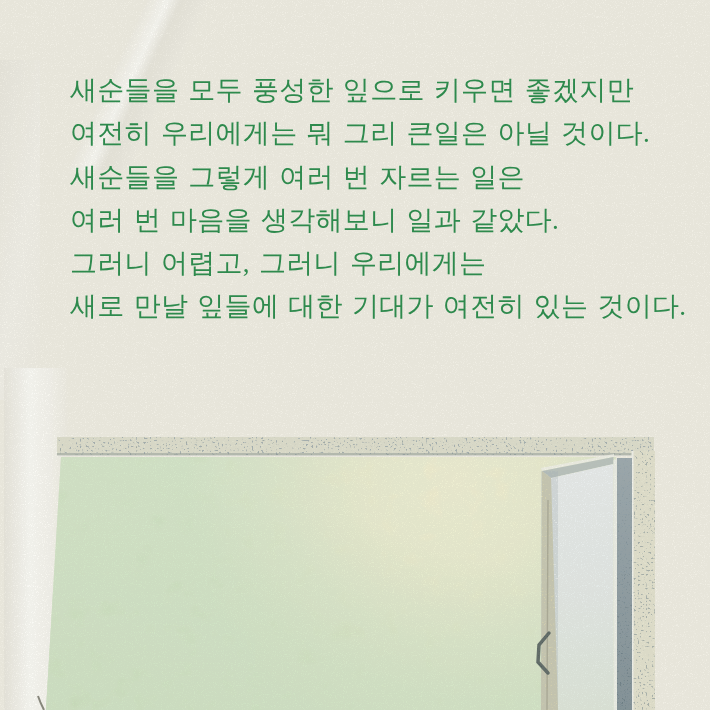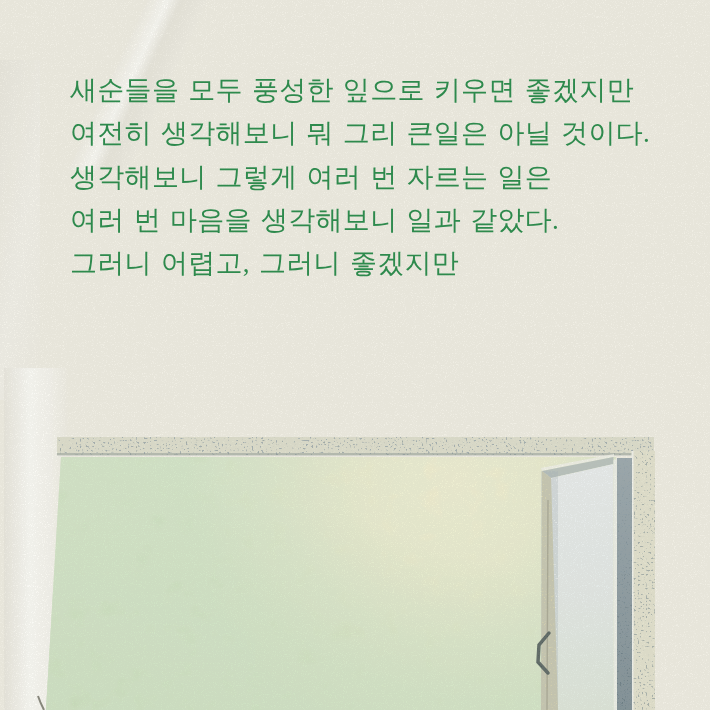--- a/index.html
+++ b/index.html
@@ -145,19 +145,20 @@
       <path d="M549 633 L539 645 L538 662 L548 673" fill="none" stroke="#525f5c" stroke-width="3.5" stroke-linecap="round"></path>
     </g>
 
     <path d="M38 696 C40 702 42 706 44 710" fill="none" stroke="#5f5f53" stroke-width="2" opacity="0.8"></path>
 
     <rect x="0" y="0" width="710" height="710" filter="url(#grain)" opacity="0.16"></rect>
   </svg>
 
   <div class="quote">
     <div>새순들을 모두 풍성한 잎으로 키우면 좋겠지만</div>
-    <div>여전히 생각해보니 뭐 그리 큰일은 아닐 것이다.</div>
-    <div>생각해보니 그렇게 여러 번 자르는 일은</div>
+    <div>여전히 우리에게는 뭐 그리 큰일은 아닐 것이다.</div>
+    <div>새순들을 그렇게 여러 번 자르는 일은</div>
     <div>여러 번 마음을 생각해보니 일과 같았다.</div>
-    <div>그러니 어렵고, 그러니 좋겠지만</div>
+    <div>그러니 어렵고, 그러니 우리에게는</div>
+    <div>새로 만날 잎들에 대한 기대가 여전히 있는 것이다.</div>
   </div>
 
 </div>
 
 </body></html>

